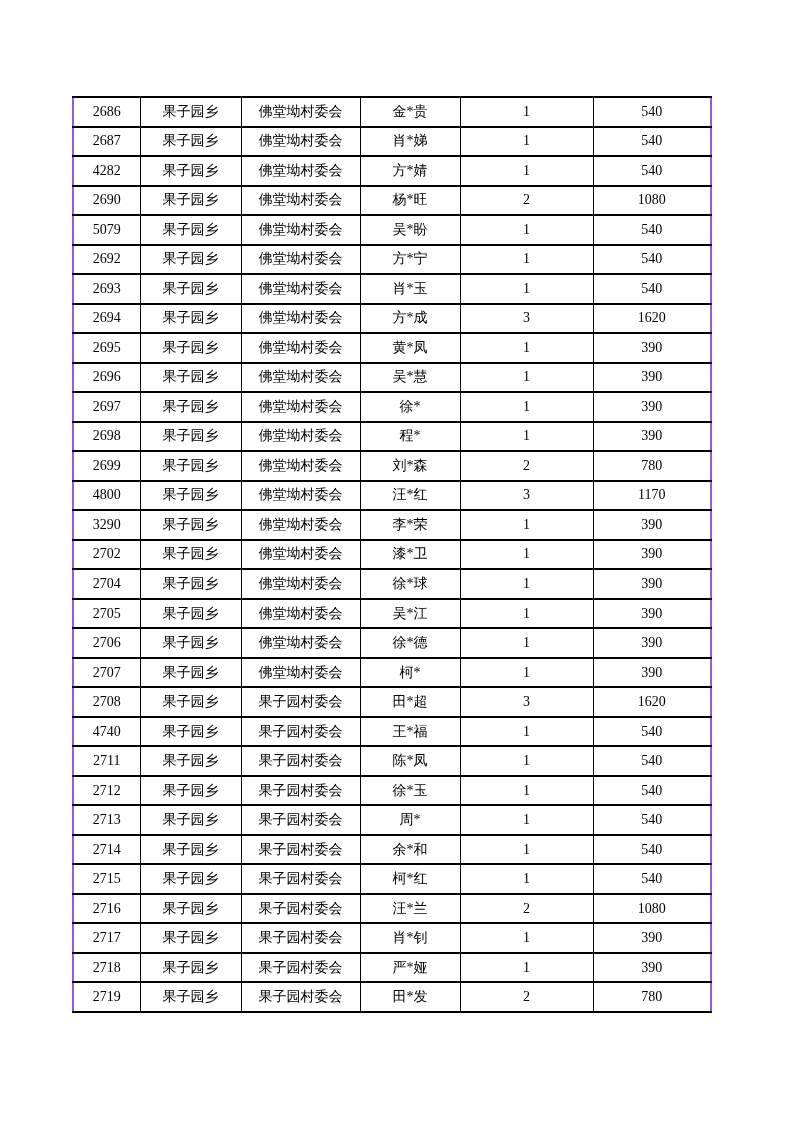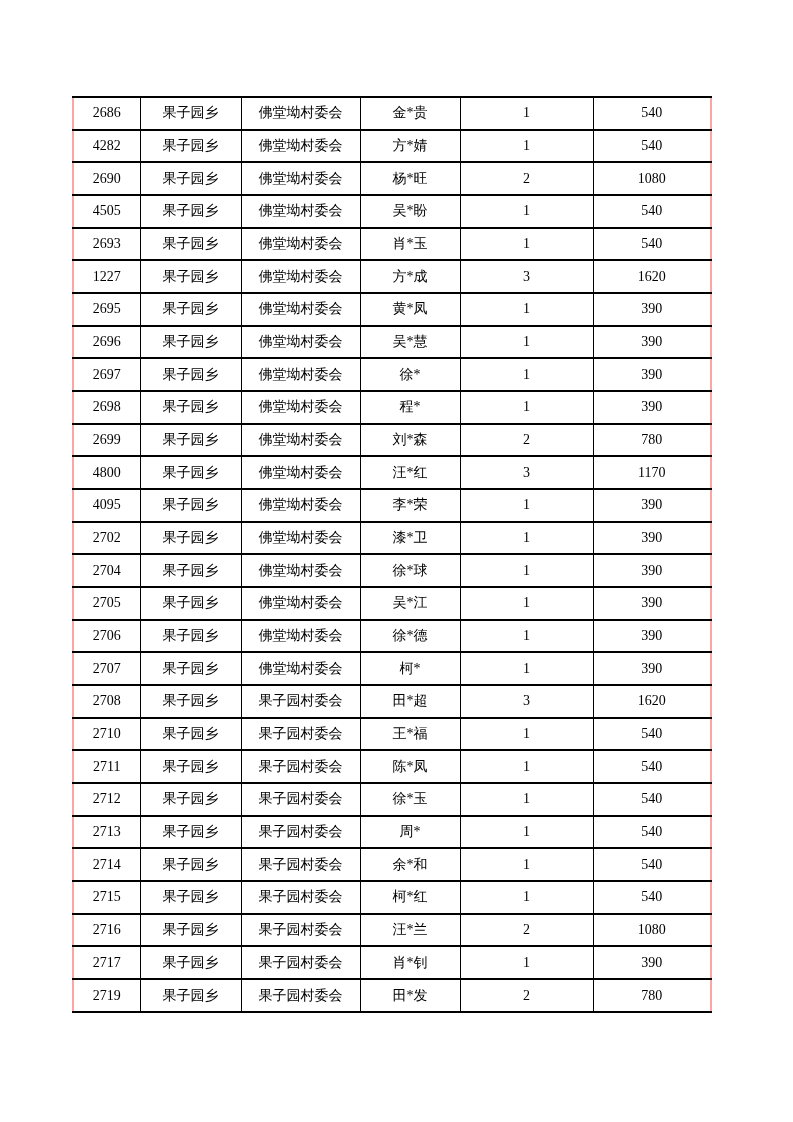--- a/index.html
+++ b/index.html
@@ -33,21 +33,21 @@
     text-align: center;
     vertical-align: middle;
     font-size: 14px;
     line-height: 1;
     padding: 0;
     white-space: nowrap;
     overflow: hidden;
     color: #000000;
   }
   table.grid {
-    border: 2px solid #fca5a5;
+    border: 2px solid #8b5cf6;
   }
 </style>
 </head>
 <body>
 
 <div class="page">
   <table class="grid">
     <colgroup>
         <col style="width: 67px;">
         <col style="width: 101px;">
@@ -59,53 +59,69 @@
     <tbody>
         <tr>
           <td>2686</td>
           <td>果子园乡</td>
           <td>佛堂坳村委会</td>
           <td>金*贵</td>
           <td>1</td>
           <td>540</td>
         </tr>
         <tr>
+          <td>2687</td>
+          <td>果子园乡</td>
+          <td>佛堂坳村委会</td>
+          <td>肖*娣</td>
+          <td>1</td>
+          <td>540</td>
+        </tr>
+        <tr>
           <td>4282</td>
           <td>果子园乡</td>
           <td>佛堂坳村委会</td>
           <td>方*婧</td>
           <td>1</td>
           <td>540</td>
         </tr>
         <tr>
           <td>2690</td>
           <td>果子园乡</td>
           <td>佛堂坳村委会</td>
           <td>杨*旺</td>
           <td>2</td>
           <td>1080</td>
         </tr>
         <tr>
-          <td>4505</td>
+          <td>5079</td>
           <td>果子园乡</td>
           <td>佛堂坳村委会</td>
           <td>吴*盼</td>
           <td>1</td>
           <td>540</td>
         </tr>
         <tr>
+          <td>2692</td>
+          <td>果子园乡</td>
+          <td>佛堂坳村委会</td>
+          <td>方*宁</td>
+          <td>1</td>
+          <td>540</td>
+        </tr>
+        <tr>
           <td>2693</td>
           <td>果子园乡</td>
           <td>佛堂坳村委会</td>
           <td>肖*玉</td>
           <td>1</td>
           <td>540</td>
         </tr>
         <tr>
-          <td>1227</td>
+          <td>2694</td>
           <td>果子园乡</td>
           <td>佛堂坳村委会</td>
           <td>方*成</td>
           <td>3</td>
           <td>1620</td>
         </tr>
         <tr>
           <td>2695</td>
           <td>果子园乡</td>
           <td>佛堂坳村委会</td>
@@ -147,21 +163,21 @@
         </tr>
         <tr>
           <td>4800</td>
           <td>果子园乡</td>
           <td>佛堂坳村委会</td>
           <td>汪*红</td>
           <td>3</td>
           <td>1170</td>
         </tr>
         <tr>
-          <td>4095</td>
+          <td>3290</td>
           <td>果子园乡</td>
           <td>佛堂坳村委会</td>
           <td>李*荣</td>
           <td>1</td>
           <td>390</td>
         </tr>
         <tr>
           <td>2702</td>
           <td>果子园乡</td>
           <td>佛堂坳村委会</td>
@@ -203,21 +219,21 @@
         </tr>
         <tr>
           <td>2708</td>
           <td>果子园乡</td>
           <td>果子园村委会</td>
           <td>田*超</td>
           <td>3</td>
           <td>1620</td>
         </tr>
         <tr>
-          <td>2710</td>
+          <td>4740</td>
           <td>果子园乡</td>
           <td>果子园村委会</td>
           <td>王*福</td>
           <td>1</td>
           <td>540</td>
         </tr>
         <tr>
           <td>2711</td>
           <td>果子园乡</td>
           <td>果子园村委会</td>
@@ -263,20 +279,28 @@
           <td>果子园村委会</td>
           <td>汪*兰</td>
           <td>2</td>
           <td>1080</td>
         </tr>
         <tr>
           <td>2717</td>
           <td>果子园乡</td>
           <td>果子园村委会</td>
           <td>肖*钊</td>
+          <td>1</td>
+          <td>390</td>
+        </tr>
+        <tr>
+          <td>2718</td>
+          <td>果子园乡</td>
+          <td>果子园村委会</td>
+          <td>严*娅</td>
           <td>1</td>
           <td>390</td>
         </tr>
         <tr>
           <td>2719</td>
           <td>果子园乡</td>
           <td>果子园村委会</td>
           <td>田*发</td>
           <td>2</td>
           <td>780</td>

